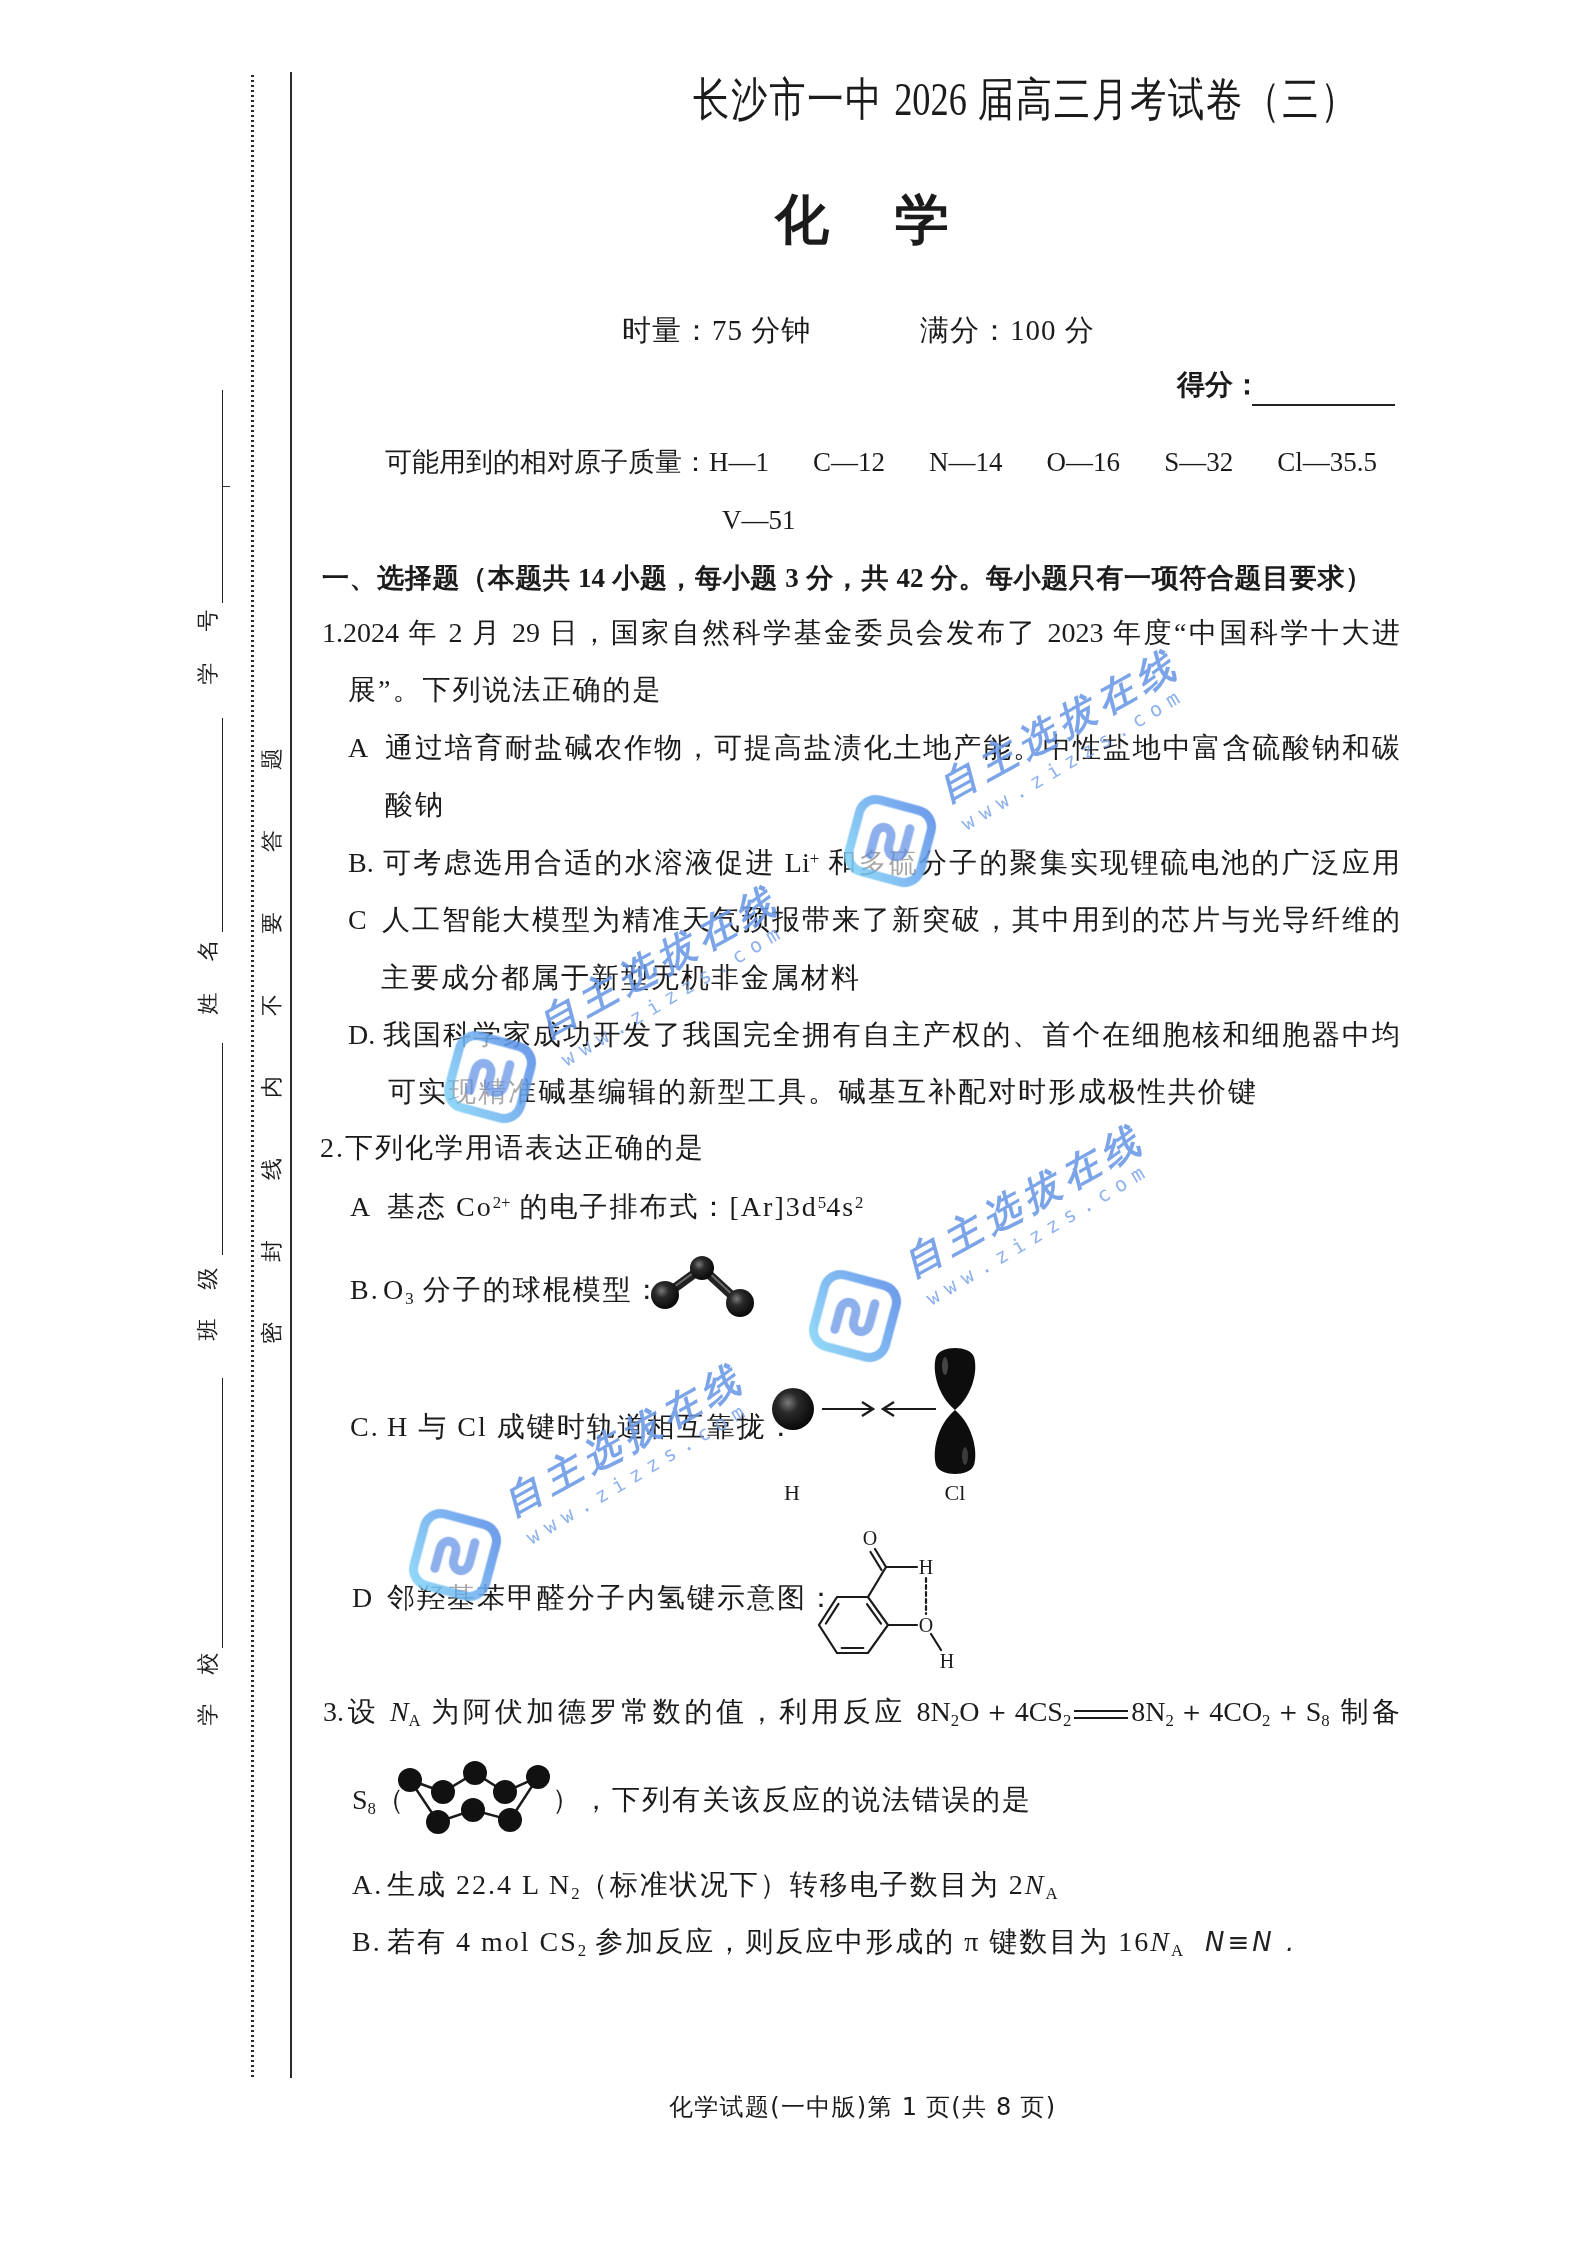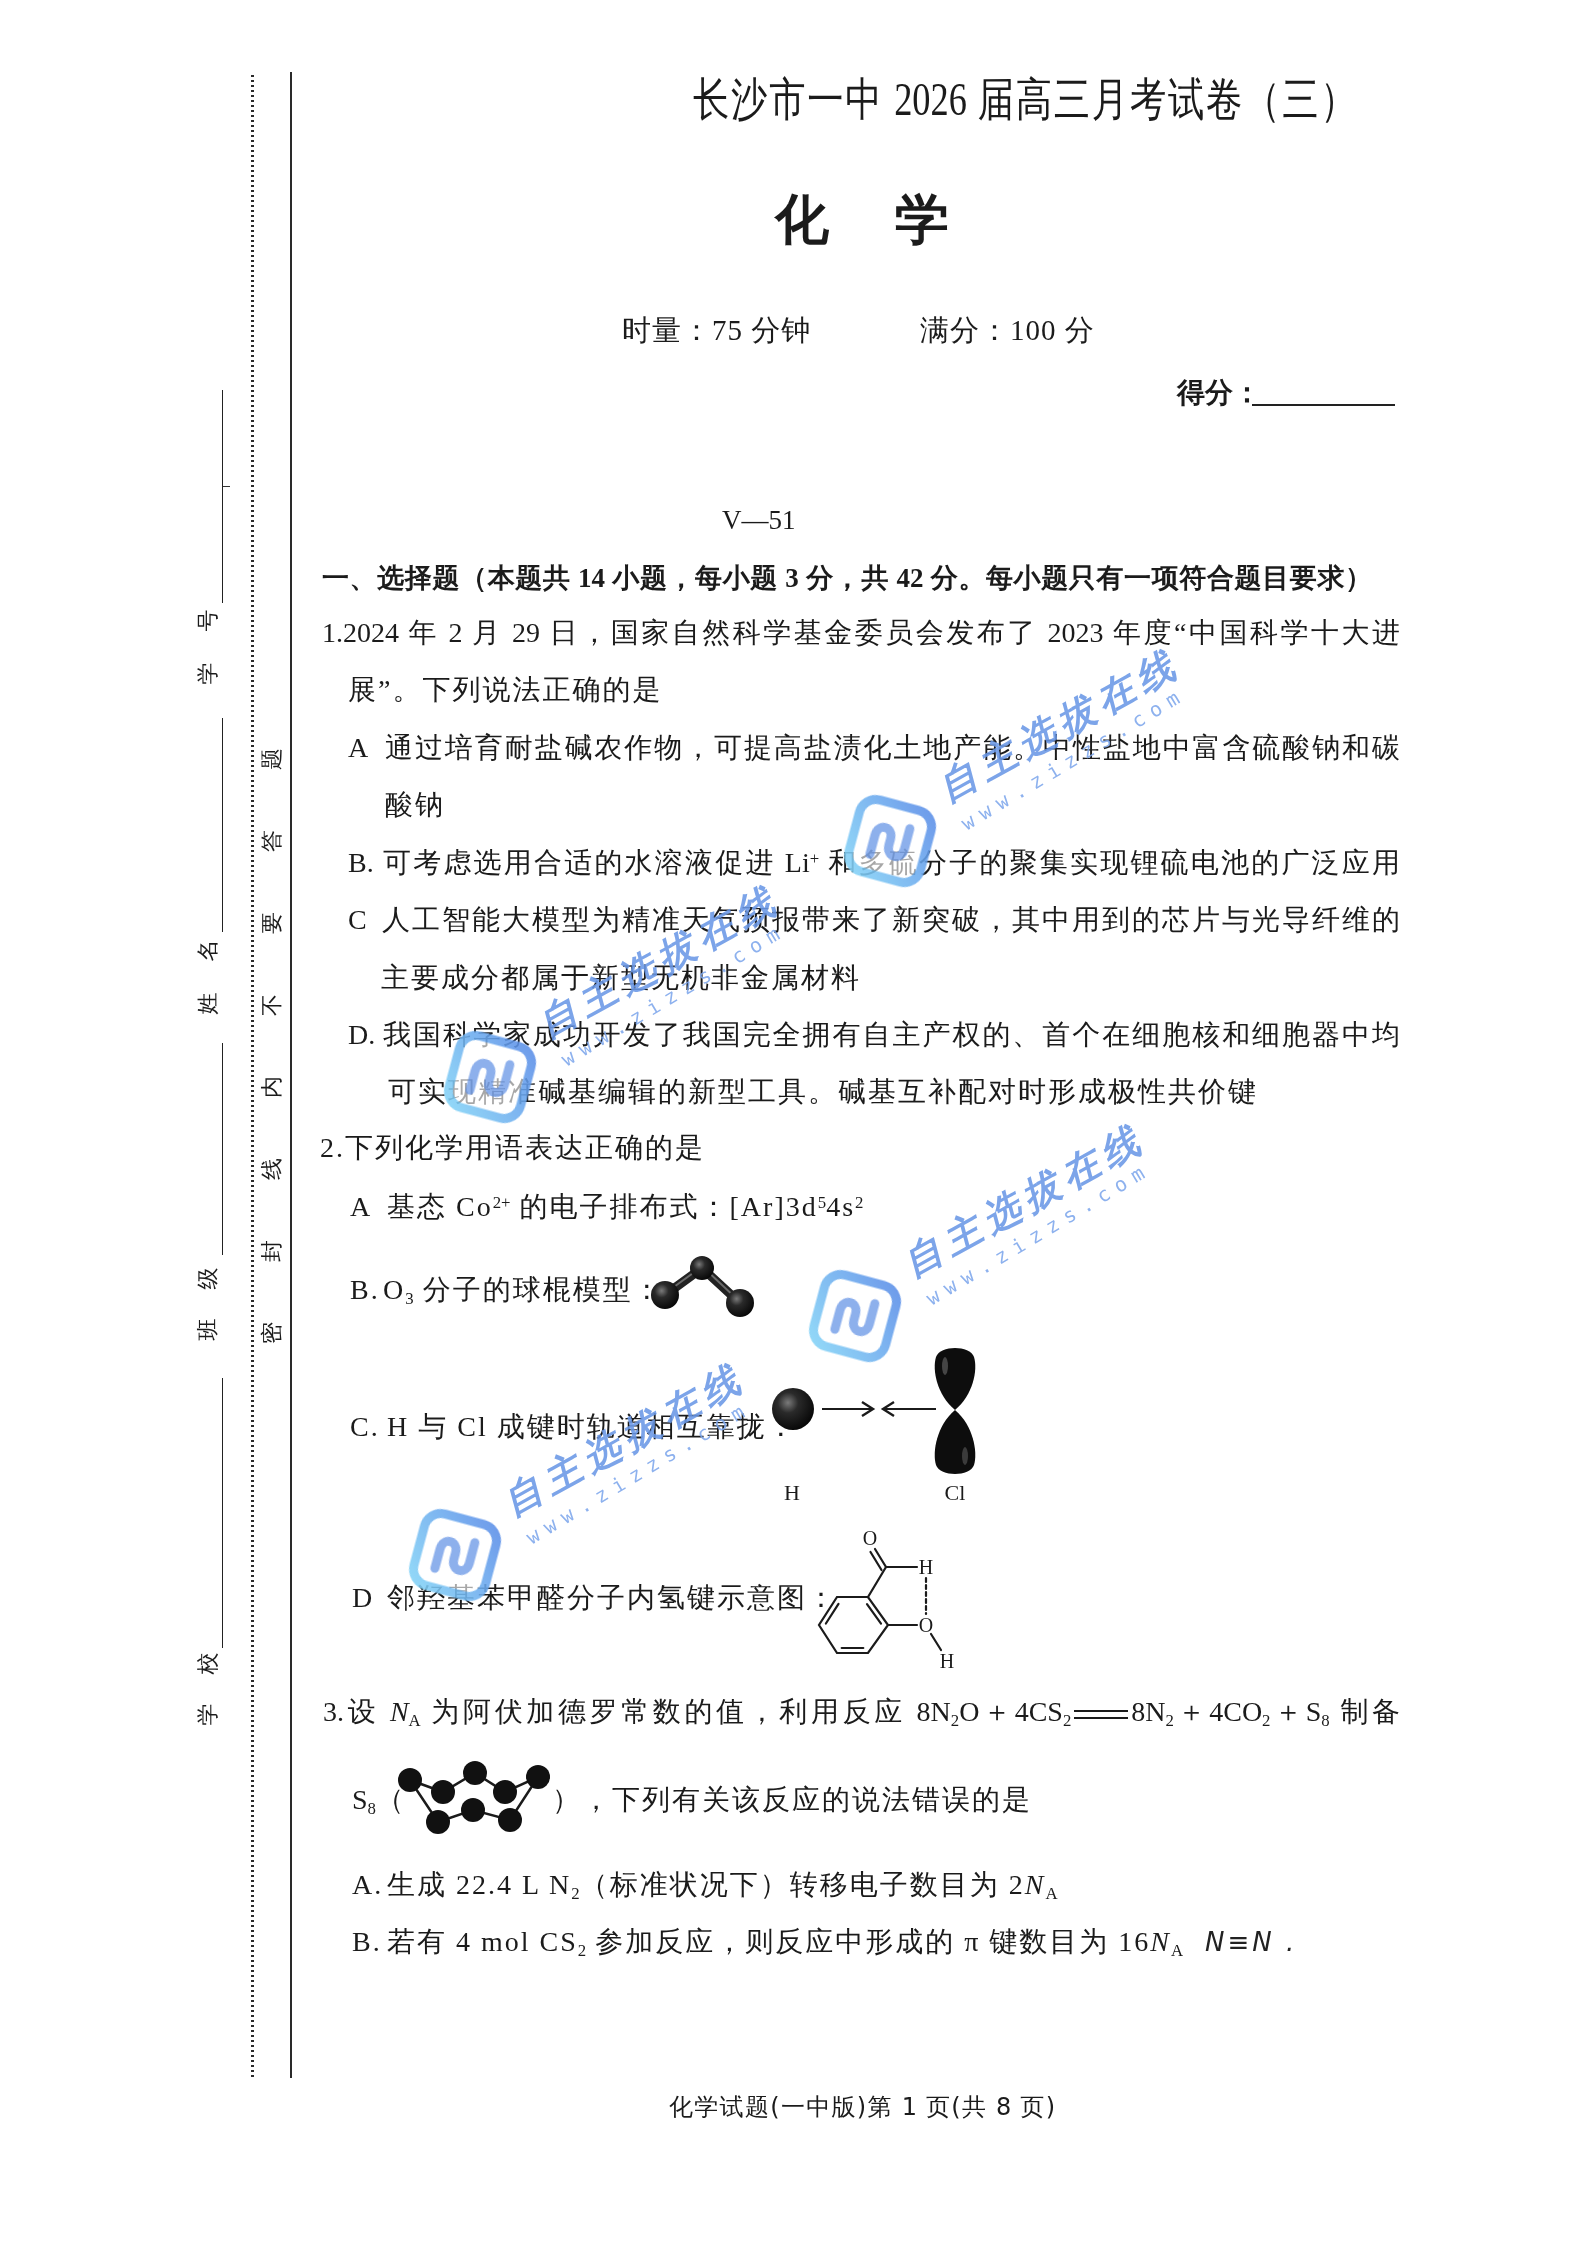--- a/index.html
+++ b/index.html
@@ -122,23 +122,31 @@
 
   <span class="vlabel" style="left:208px;top:1689px;letter-spacing:29px;padding-left:29px">学校</span>
   <div class="vfield" style="top:1378px;height:270px"></div>
 
   <span class="vlabel" style="left:272px;top:1046px;letter-spacing:60px;padding-left:60px">密封线内不要答题</span>
 
   <div class="title">长沙市一中 2026 届高三月考试卷（三）</div>
   <div class="subject">化学</div>
   <div class="line meta" style="top:312px;left:622px">时量：75 分钟</div>
   <div class="line meta" style="top:312px;left:920px">满分：100 分</div>
-  <div class="line score-label" style="top:375px;left:1177px">得分：</div>
+  <div class="line score-label" style="top:367px;left:1177px">得分：</div>
   <div class="score-line"></div>
 
+  <div class="line atomic" style="top:444px;left:385px;width:992px">
+    <span><span>可能用到的相对原子质量：</span><span>H—1</span></span>
+    <span>C—12</span>
+    <span>N—14</span>
+    <span>O—16</span>
+    <span>S—32</span>
+    <span>Cl—35.5</span>
+  </div>
   <div class="line" style="top:502px;left:722px;font-size:27px">V—51</div>
 
   <div class="line jline heading" style="top:560px;left:322px;width:1050px">一、选择题（本题共 14 小题，每小题 3 分，共 42 分。每小题只有一项符合题目要求）</div>
 
   <div class="line jline" style="top:615px;left:322px;width:1078px"><span>1.</span><span>2024 年 2 月 29 日，国家自然科学基金委员会发布了 2023 年度“中国科学十大进</span></div>
   <div class="line nl" style="top:672px;left:348px">展”。下列说法正确的是</div>
 
   <div class="line opt" style="top:730px;left:348px;width:1052px">
     <span class="opt-label" style="width:37px">A</span>
     <span class="jtext">通过培育耐盐碱农作物，可提高盐渍化土地产能。中性盐地中富含硫酸钠和碳</span>

